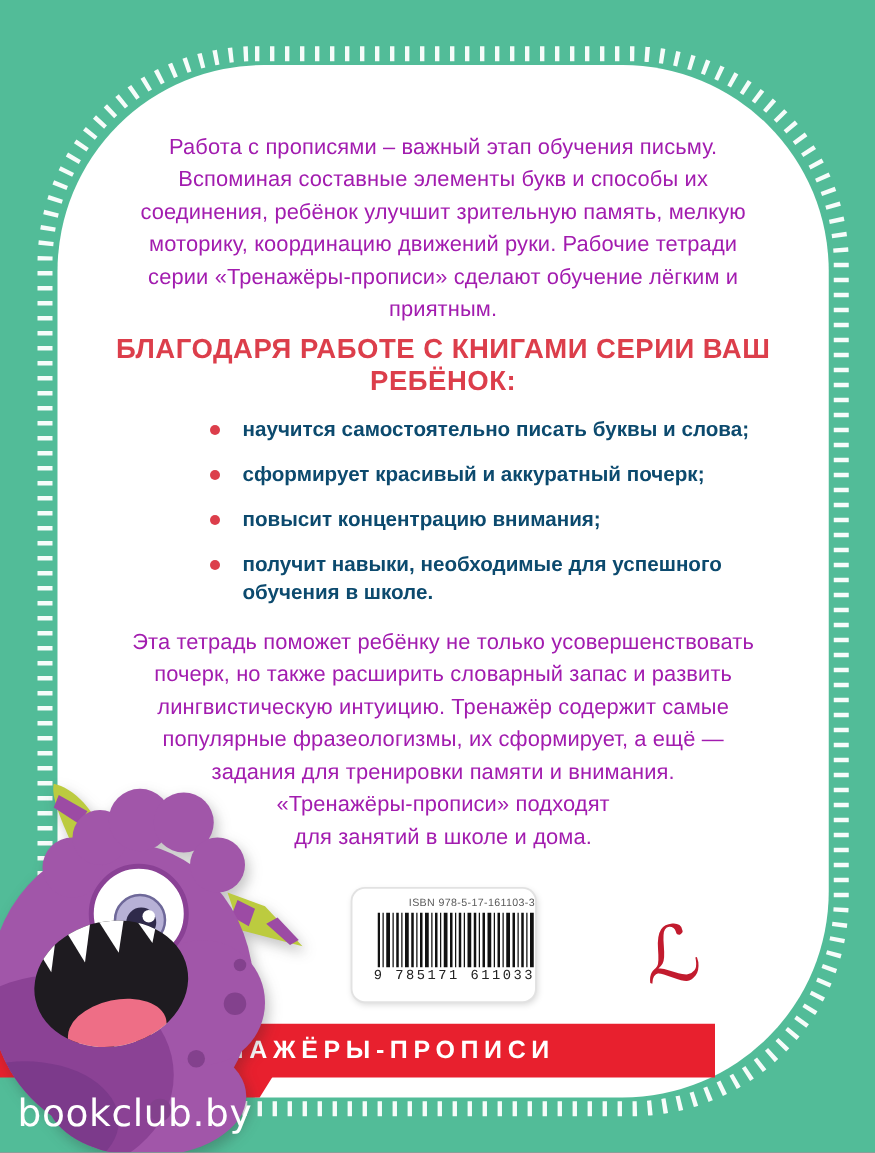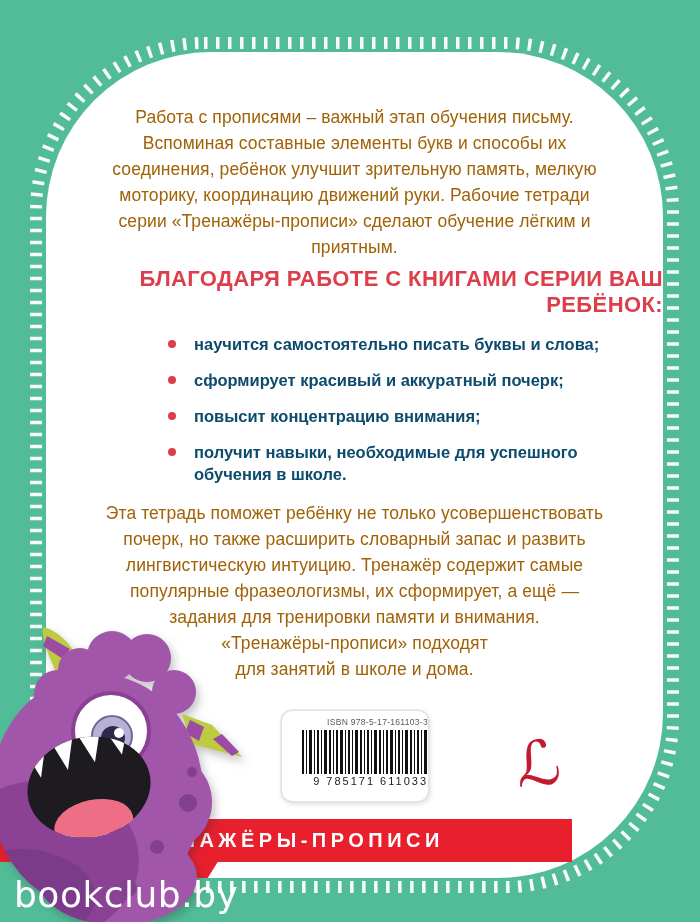--- a/index.html
+++ b/index.html
@@ -6,49 +6,49 @@
   .stage{
     position:relative;width:700px;height:922px;overflow:hidden;
     background:#52BC98;
     font-family:"Liberation Sans",sans-serif;
   }
   .stitches{position:absolute;left:0;top:0;pointer-events:none;}
   .card{
     position:absolute;left:46px;top:52px;width:617px;height:826px;
     background:#FFFFFF;border-radius:165px;
   }
-  .para{position:absolute;left:0;width:100%;text-align:center;color:#a16207;
+  .para{position:absolute;left:0;width:100%;text-align:center;color:#a21caf;
     font-size:17.5px;line-height:26px;letter-spacing:0.1px;}
   .para .line{display:block;}
   .para-intro{top:52px;}
   .para-desc{top:448px;}
   .heading{
     position:absolute;top:214px;left:0;width:100%;text-align:center;
     color:#DC3E4B;font-weight:bold;font-size:22px;line-height:26px;letter-spacing:0.4px;
   }
-  .heading .line{display:block;text-align:right;}
+  .heading .line{display:block;}
   .benefits{position:absolute;top:281px;left:120px;margin:0;padding:0;list-style:none;}
   .benefits li{
     position:relative;padding-left:28px;margin:0 0 14px 0;
     color:#0c4a6e;font-weight:bold;font-size:16.5px;line-height:22px;
   }
   .benefits .dot{
     position:absolute;left:2px;top:7px;width:8px;height:8px;border-radius:50%;
     background:#DC3E4B;
   }
   .benefits .bline{display:block;}
   .barcode-sticker{
     position:absolute;left:236px;top:659px;width:146px;height:90px;background:#fff;
     border-radius:10px;box-shadow:0 0 0 1.5px #E2E2E2, 1px 2px 6px rgba(0,0,0,0.18);
     display:flex;flex-direction:column;align-items:flex-end;padding-top:6px;box-sizing:border-box;
   }
   .isbn{font-size:8.5px;color:#5A5A5A;letter-spacing:0.3px;white-space:nowrap;}
   .bars{margin-top:3px;}
   .digits{font-size:11px;color:#222;letter-spacing:2px;margin-top:1px;
-    font-family:Liberation Sans, sans-serif;white-space:nowrap;}
+    font-family:Liberation Mono, monospace;white-space:nowrap;}
   .lingua{
     position:absolute;left:402px;top:638px;width:180px;height:104px;
     color:#C21B2E;display:flex;align-items:flex-end;justify-content:center;
   }
   .lingua .initial{font-family:"DejaVu Sans",sans-serif;font-size:62px;line-height:0.95;transform:rotate(-6deg);}
   .lingua .rest{font-family:"DejaVu Serif",serif;font-style:italic;font-size:27px;line-height:1;
     padding-bottom:9px;letter-spacing:1px;}
   .ribbon{
     position:absolute;left:0;top:819px;width:572px;height:43px;background:#E8202E;z-index:5;
     text-align:center;
@@ -59,21 +59,21 @@
   .ribbon-tail{
     position:absolute;left:172px;top:845px;width:46px;height:33px;background:#E8202E;
     transform:skewX(-32deg);z-index:4;
   }
   .monster{
     position:absolute;left:-8px;top:622px;width:270px;height:300px;z-index:6;
     filter:drop-shadow(3px 5px 5px rgba(40,40,40,0.28));
   }
   .watermark{
     position:absolute;left:14px;top:874px;z-index:7;color:#FFFFFF;
-    font-family:"DejaVu Sans",sans-serif;font-size:36px;letter-spacing:0.5px;
+    font-family:"DejaVu Sans",sans-serif;font-size:30px;letter-spacing:0.5px;
   }
 </style>
 </head>
 <body>
 
 <div class="stage">
 
   <svg class="stitches" width="700" height="922" viewBox="0 0 700 922" aria-hidden="true">
     <rect x="36" y="43" width="637" height="844" rx="168" ry="168" fill="none" stroke="#FFFFFF" stroke-width="12" stroke-dasharray="3.5 8.5" opacity="0.95"></rect>
   </svg>

